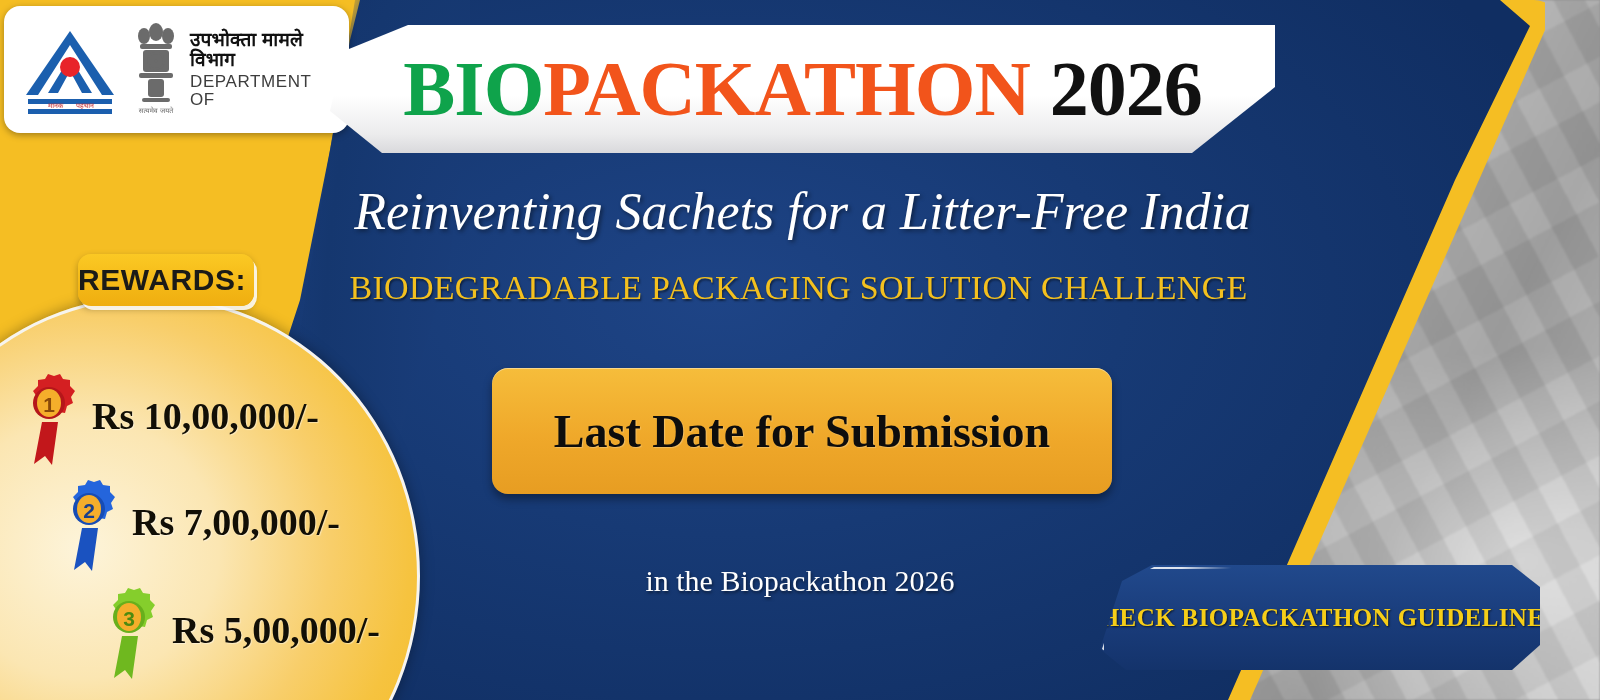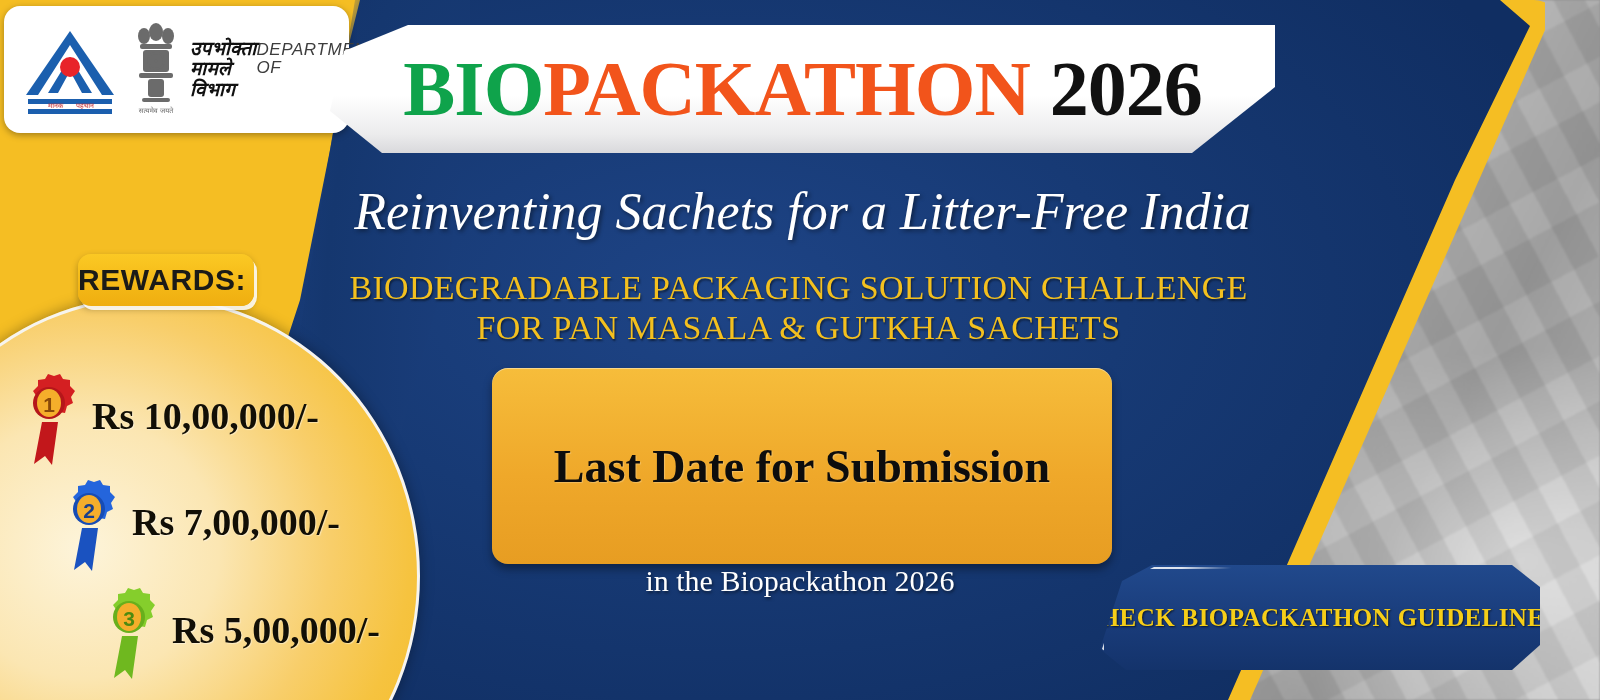--- a/index.html
+++ b/index.html
@@ -55,21 +55,21 @@
 
   
   #logo-card{
     position:absolute; left:4px; top:6px; width:345px; height:127px;
     background:#fff; border-radius:16px;
     box-shadow:0 2px 7px rgba(0,0,0,.35);
     display:flex; align-items:center; gap:8px; padding:8px 10px 8px 14px;
   }
   .bis-logo{ width:104px; height:94px; flex:0 0 auto; }
   .emblem{ width:52px; height:100px; flex:0 0 auto; }
-  .dept-text{ display:flex; justify-content:center; line-height:1.06;font-style:italic; }
+  .dept-text{ display:flex; flex-direction:column; justify-content:center; line-height:1.06; }
   .dept-hi{ font-family:"Liberation Sans",sans-serif; font-size:19px; font-weight:700; color:#111; letter-spacing:.2px; }
   .dept-of{ font-family:"Liberation Sans",sans-serif; font-size:17px; color:#3d3d3d; letter-spacing:.6px; margin-top:2px; }
   .dept-ca{ font-family:"Liberation Sans",sans-serif; font-size:21px; font-weight:800; color:#111; letter-spacing:.2px; margin-top:1px; }
 
   
   #title-banner{
     position:absolute; left:330px; top:25px; width:945px; height:128px;
     background:linear-gradient(180deg,#ffffff 0%, #ffffff 55%, #ececed 85%, #d9d9dc 100%);
     clip-path: polygon(78px 0, 945px 0, 945px 62px, 862px 128px, 52px 128px, 0 86px, 14px 26px);
     display:flex; align-items:center; justify-content:center;
@@ -89,21 +89,21 @@
   }
   #subtitle{
     position:absolute; left:326px; top:268px; width:945px;
     text-align:center; color:#F3C01F; font-size:34px; line-height:1.18;
     text-shadow:1px 2px 2px rgba(0,0,0,.5); letter-spacing:.3px;
   }
   #subtitle .s2{ display:block; }
 
   
   #date-box{
-    position:absolute; left:492px; top:368px; width:620px; height:196px;
+    position:absolute; left:492px; top:368px; width:620px; height:126px;
     background:linear-gradient(180deg,#F6BD3B 0%, #EFA82A 55%, #E79D22 100%);
     border-radius:16px;
     box-shadow:0 5px 9px rgba(0,0,0,.38), inset 0 1px 0 rgba(255,255,255,.4);
     display:flex; flex-direction:column; align-items:center; justify-content:center;
     gap:12px;
   }
   #date-box .dl{ font-size:46px; font-weight:700; color:#0d0d0d; white-space:nowrap; text-shadow:1px 1px 1px rgba(255,255,255,.25); }
 
   
   #eligibility{
@@ -207,21 +207,20 @@
 <div id="title-banner">
   <div id="title-text">
     <span class="t-bio">BIO</span><span class="t-pack">PACKATHON</span><span class="t-year">2026</span>
   </div>
 </div>
 
 <div id="tagline">Reinventing Sachets for a Litter-Free India</div>
 
 <div id="subtitle">
   <span class="s1">BIODEGRADABLE PACKAGING SOLUTION CHALLENGE</span>
-  <span class="s2">FOR PAN MASALA &amp; GUTKHA SACHETS</span>
 </div>
 
 <div id="date-box">
   <div class="dl">Last Date for Submission</div>
 </div>
 
 <div id="eligibility">
   <span class="e2">in the Biopackathon 2026</span>
 </div>
 

